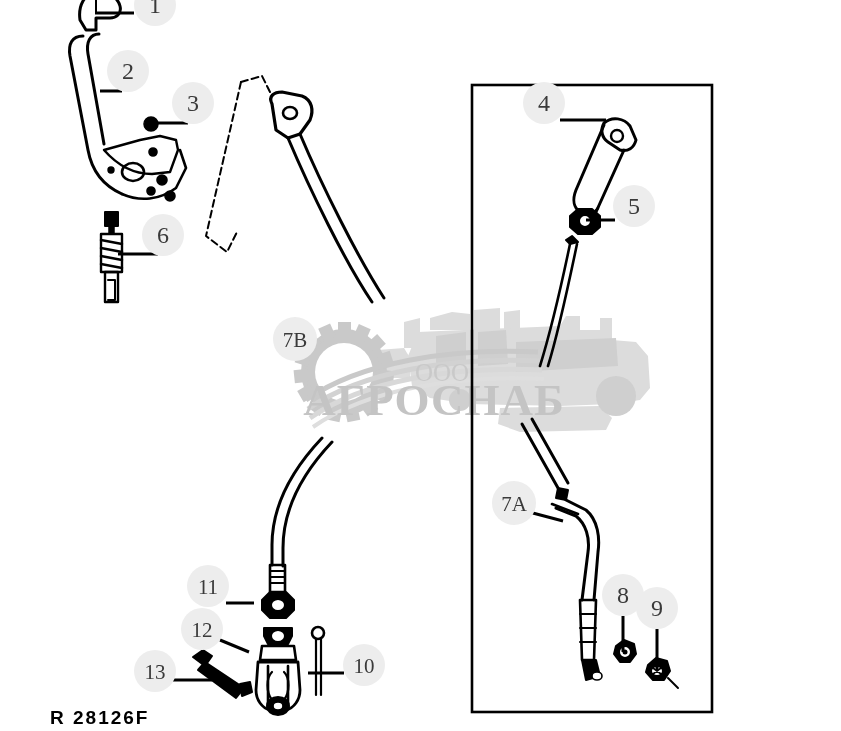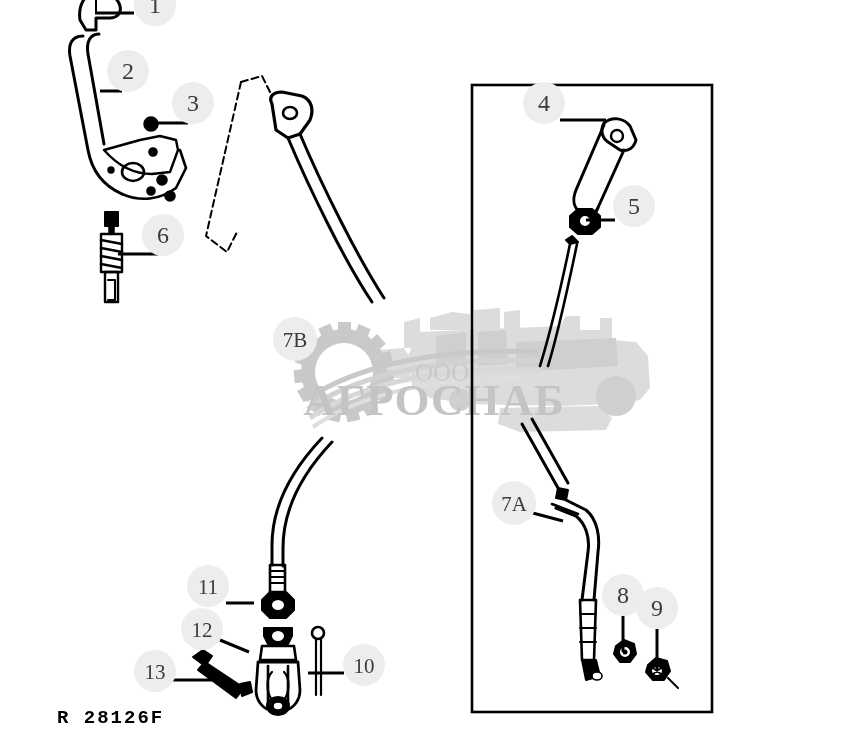--- a/index.html
+++ b/index.html
@@ -21,27 +21,26 @@
     position: absolute;
     left: 0;
     top: 0;
     width: 841px;
     height: 731px;
   }
   .caption {
     position: absolute;
     left: 50px;
     top: 707px;
-    font-family: Liberation Mono, monospace;
+    font-family: Liberation Sans, sans-serif;
     font-size: 19px;
     font-weight: 700;
     letter-spacing: 2px;
     color: #000000;
     white-space: pre;
-    margin-left: 7px;
   }
 </style>
 </head>
 <body>
 
 <div id="page">
 
   <svg id="art" viewBox="0 0 841 731">
     <defs>
       <clipPath id="gearClip">

